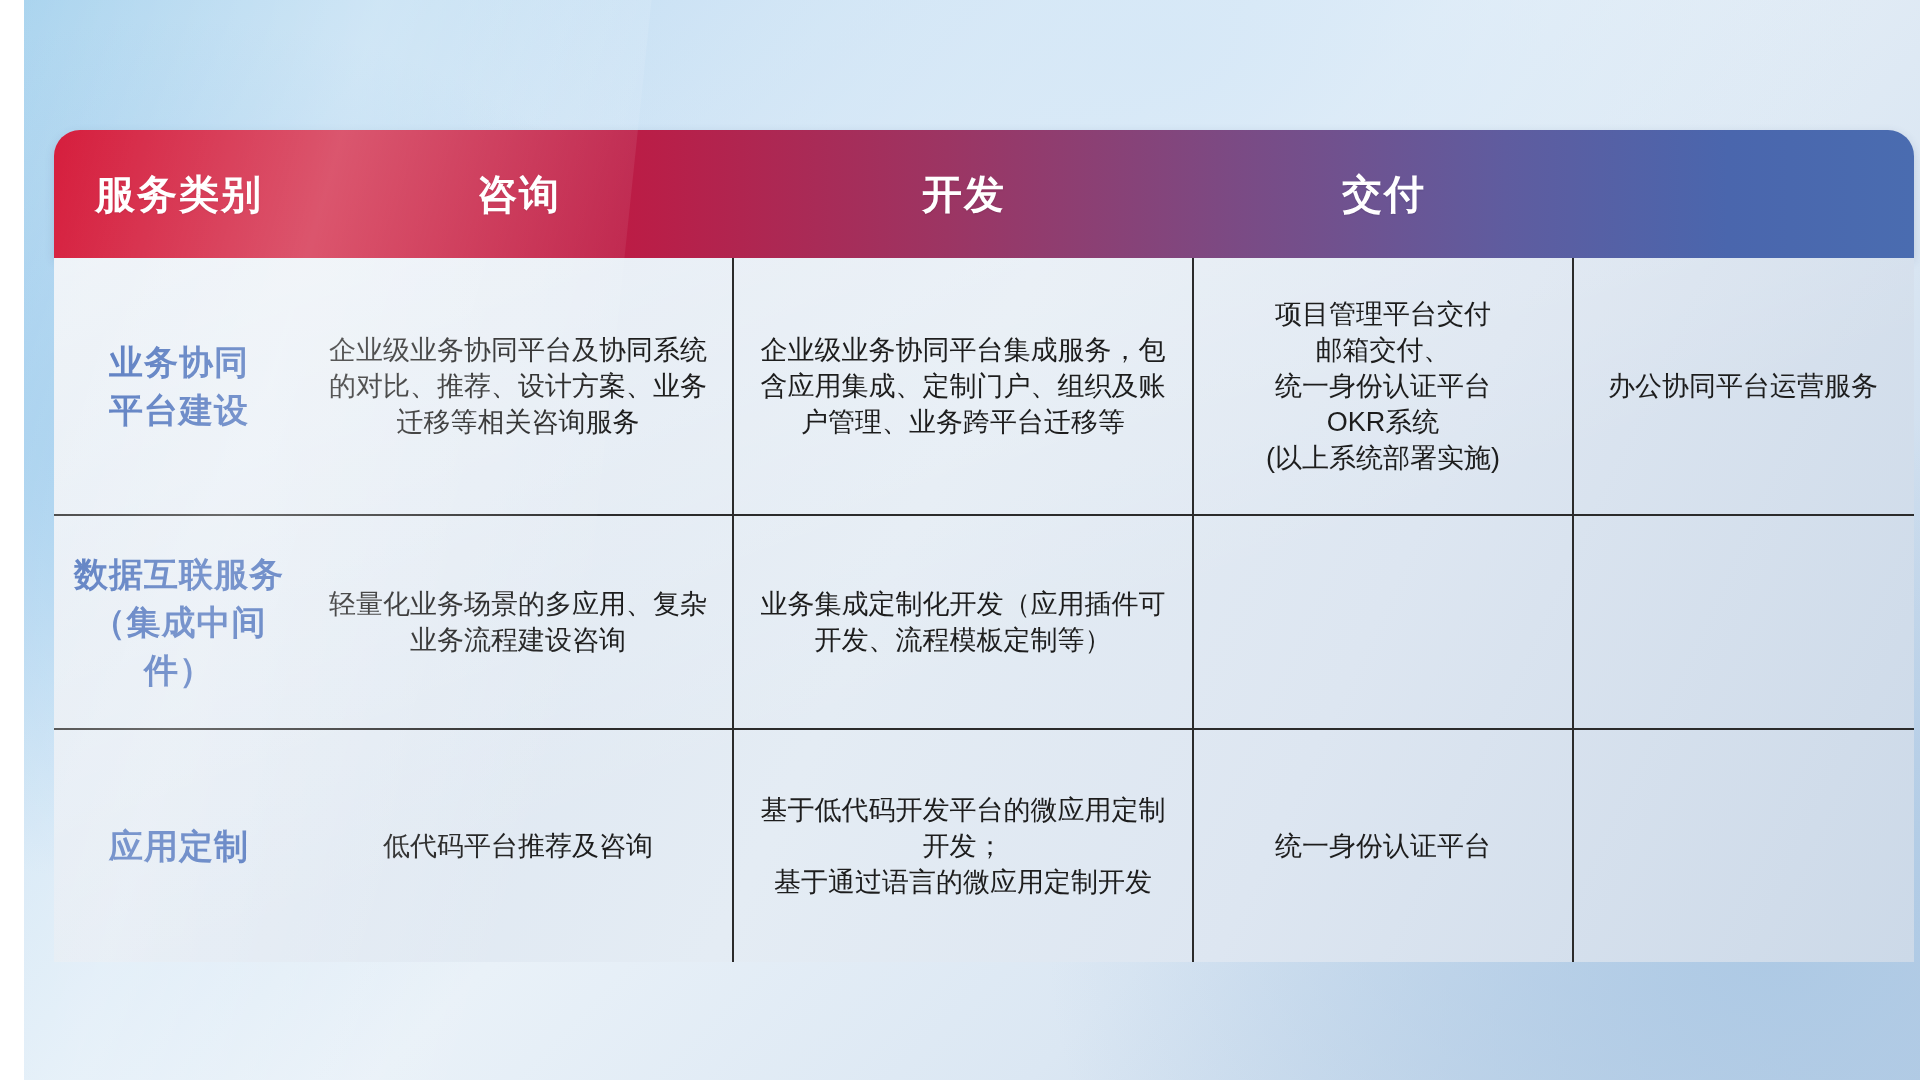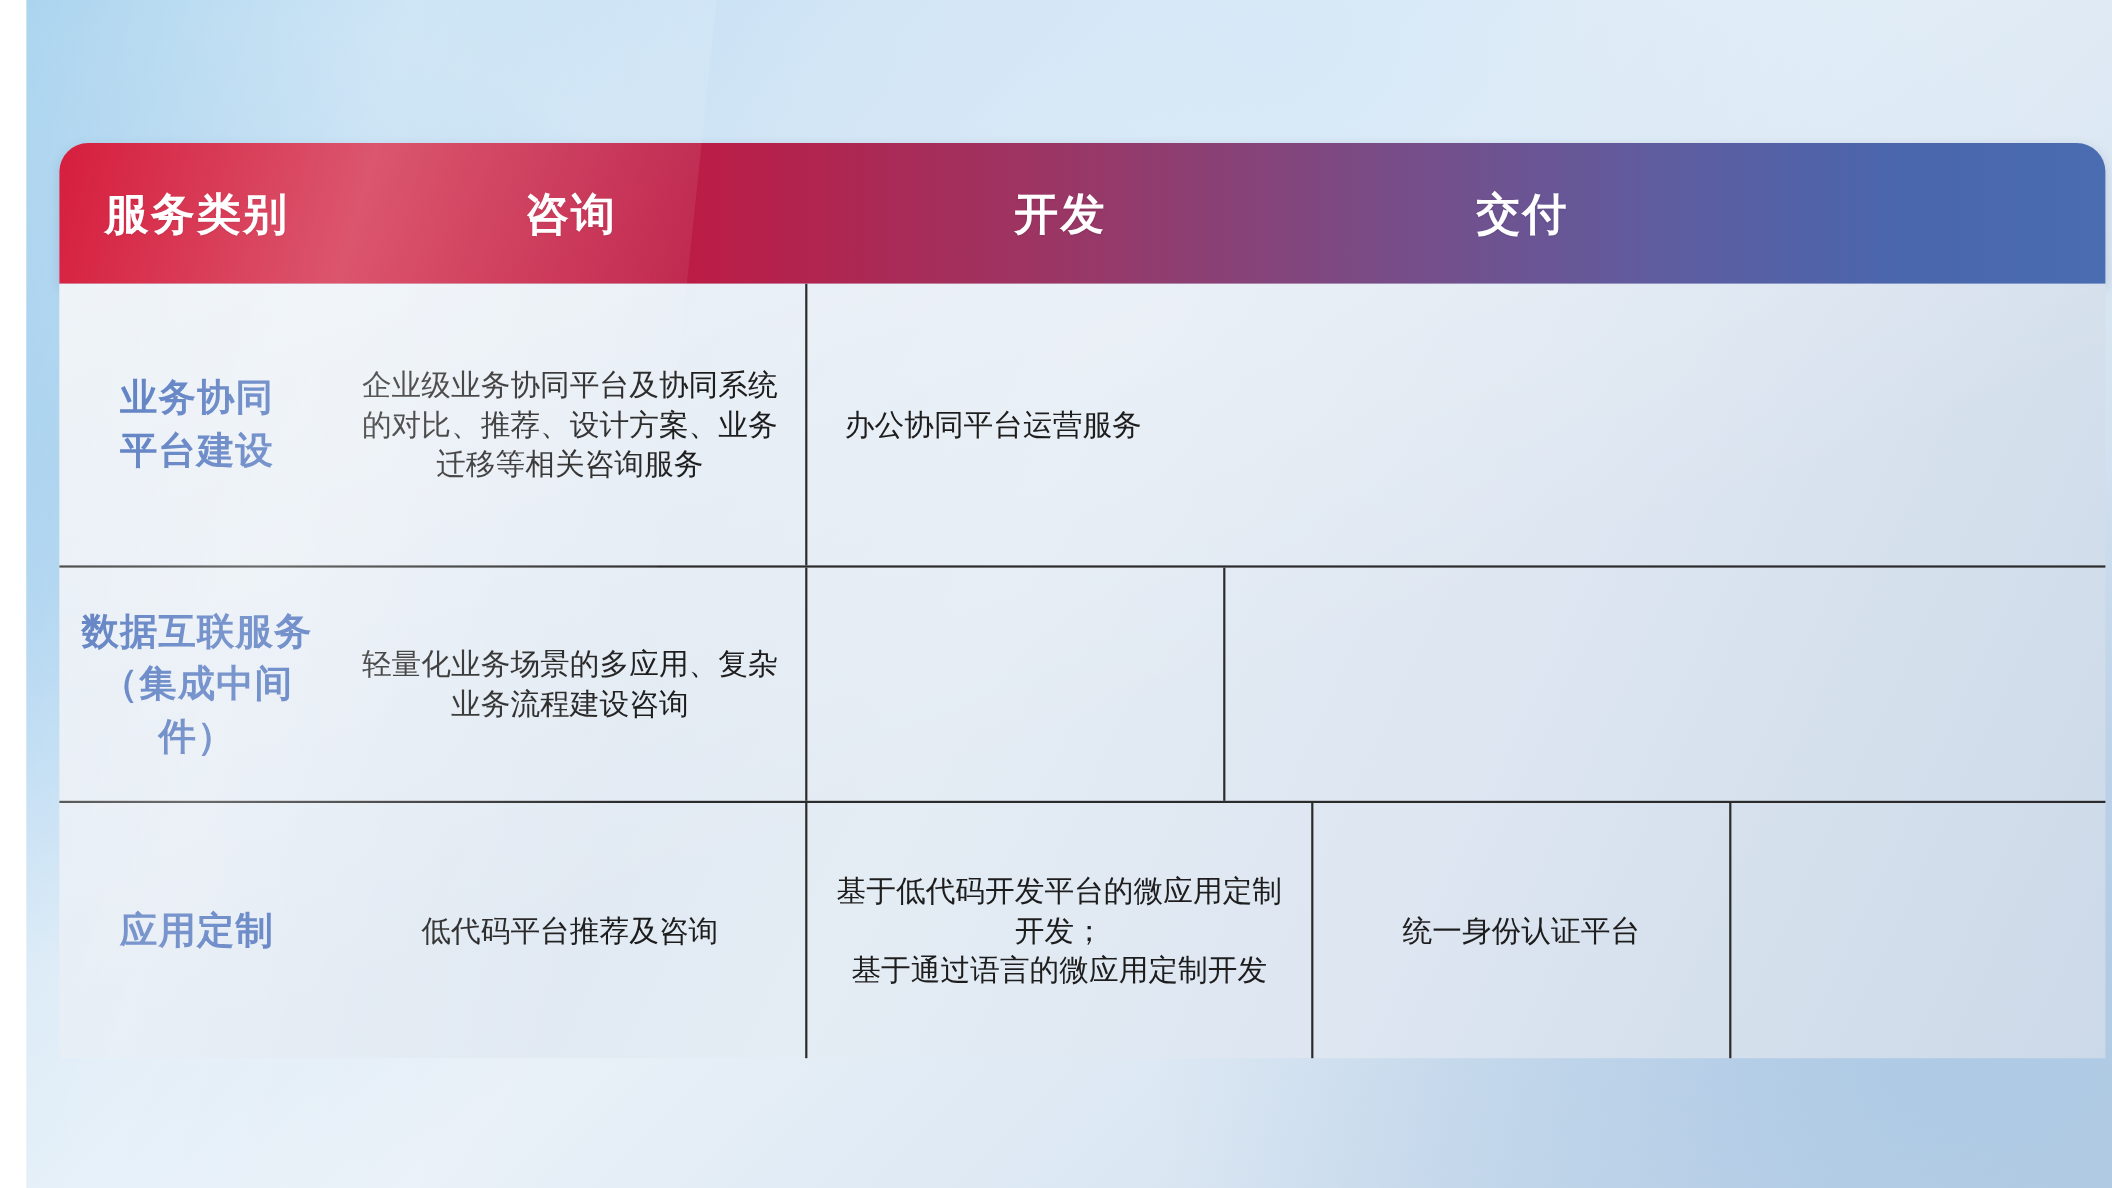--- a/index.html
+++ b/index.html
@@ -140,27 +140,34 @@
       <div class="th c3">开发</div>
       <div class="th c4">交付</div>
     </div>
 
     <div class="tbody">
 
       <div class="tr r1">
         <div class="td cat c1">业务协同
 平台建设</div>
         <div class="td consult c2">企业级业务协同平台及协同系统的对比、推荐、设计方案、业务迁移等相关咨询服务</div>
+        <div class="td c3">企业级业务协同平台集成服务，包含应用集成、定制门户、组织及账户管理、业务跨平台迁移等</div>
+        <div class="td c4">项目管理平台交付
+邮箱交付、
+统一身份认证平台
+OKR系统
+(以上系统部署实施)</div>
         <div class="td c5">办公协同平台运营服务</div>
       </div>
 
       <div class="tr r2">
         <div class="td cat c1">数据互联服务
 （集成中间件）</div>
         <div class="td consult c2">轻量化业务场景的多应用、复杂业务流程建设咨询</div>
+        <div class="td c3">业务集成定制化开发（应用插件可开发、流程模板定制等）</div>
         <div class="td c4 empty"></div>
         <div class="td c5 empty"></div>
       </div>
 
       <div class="tr r3">
         <div class="td cat c1">应用定制</div>
         <div class="td consult c2">低代码平台推荐及咨询</div>
         <div class="td c3">基于低代码开发平台的微应用定制开发；
 基于通过语言的微应用定制开发</div>
         <div class="td c4">统一身份认证平台</div>

